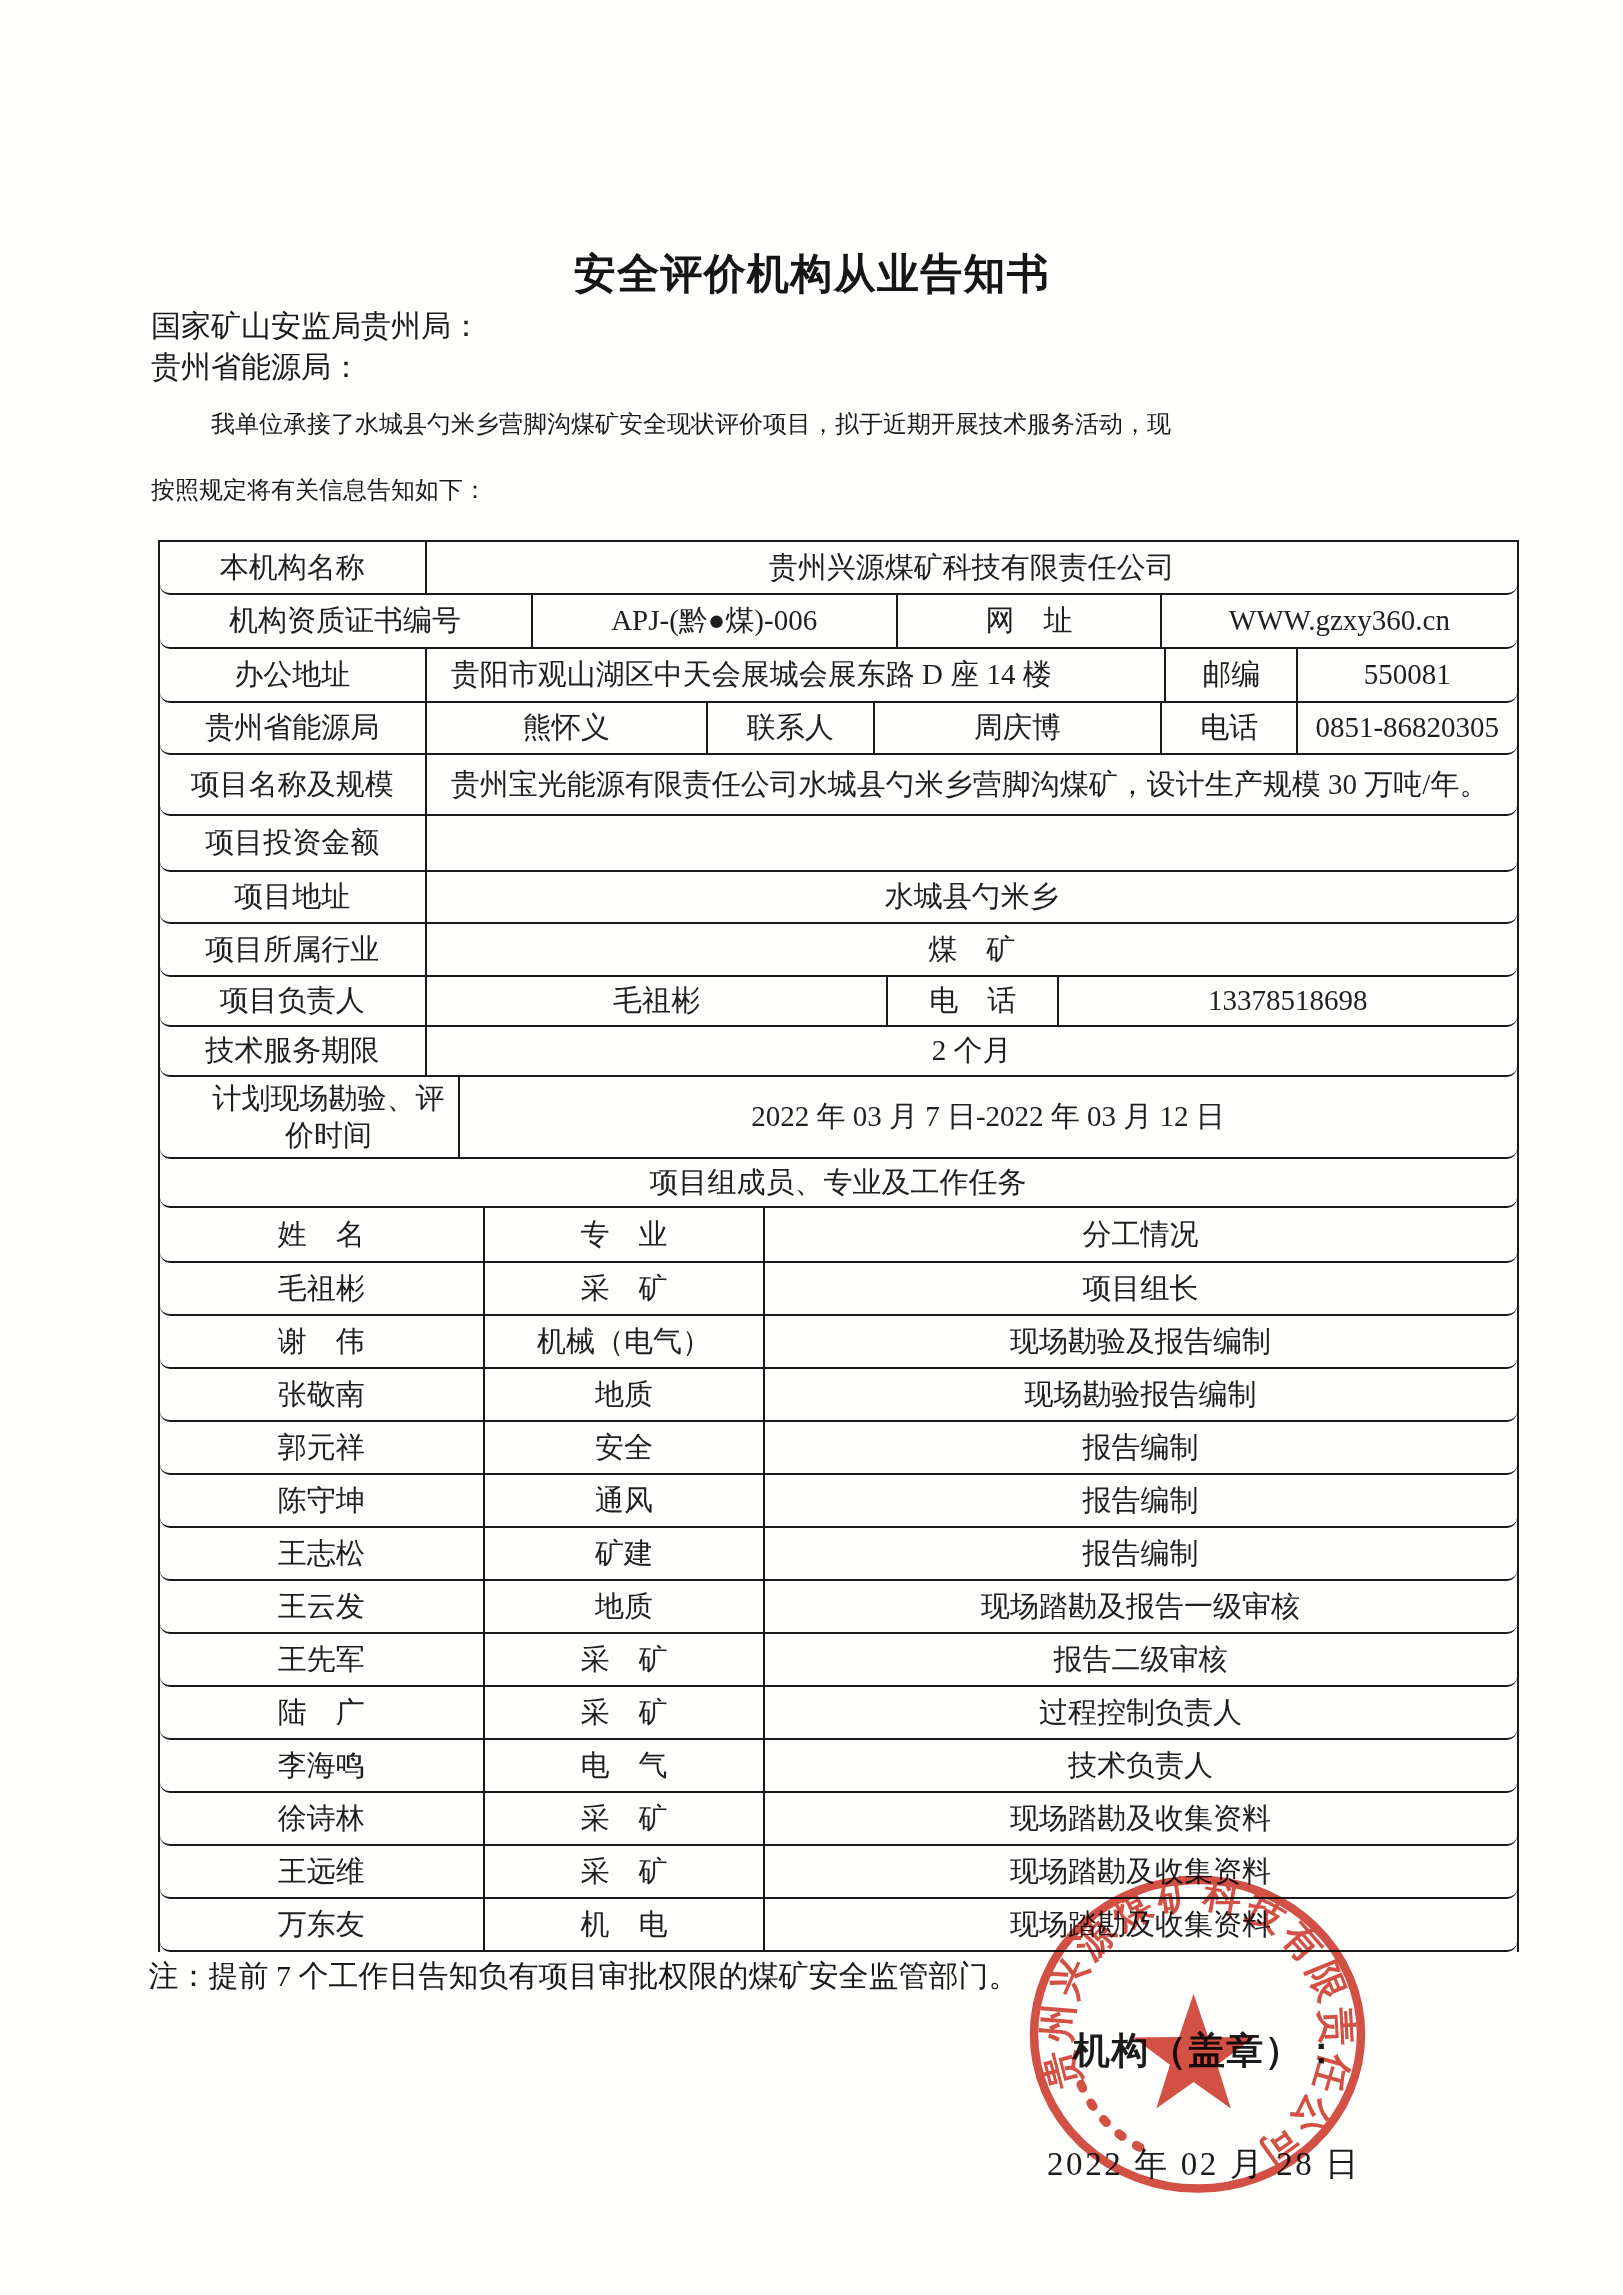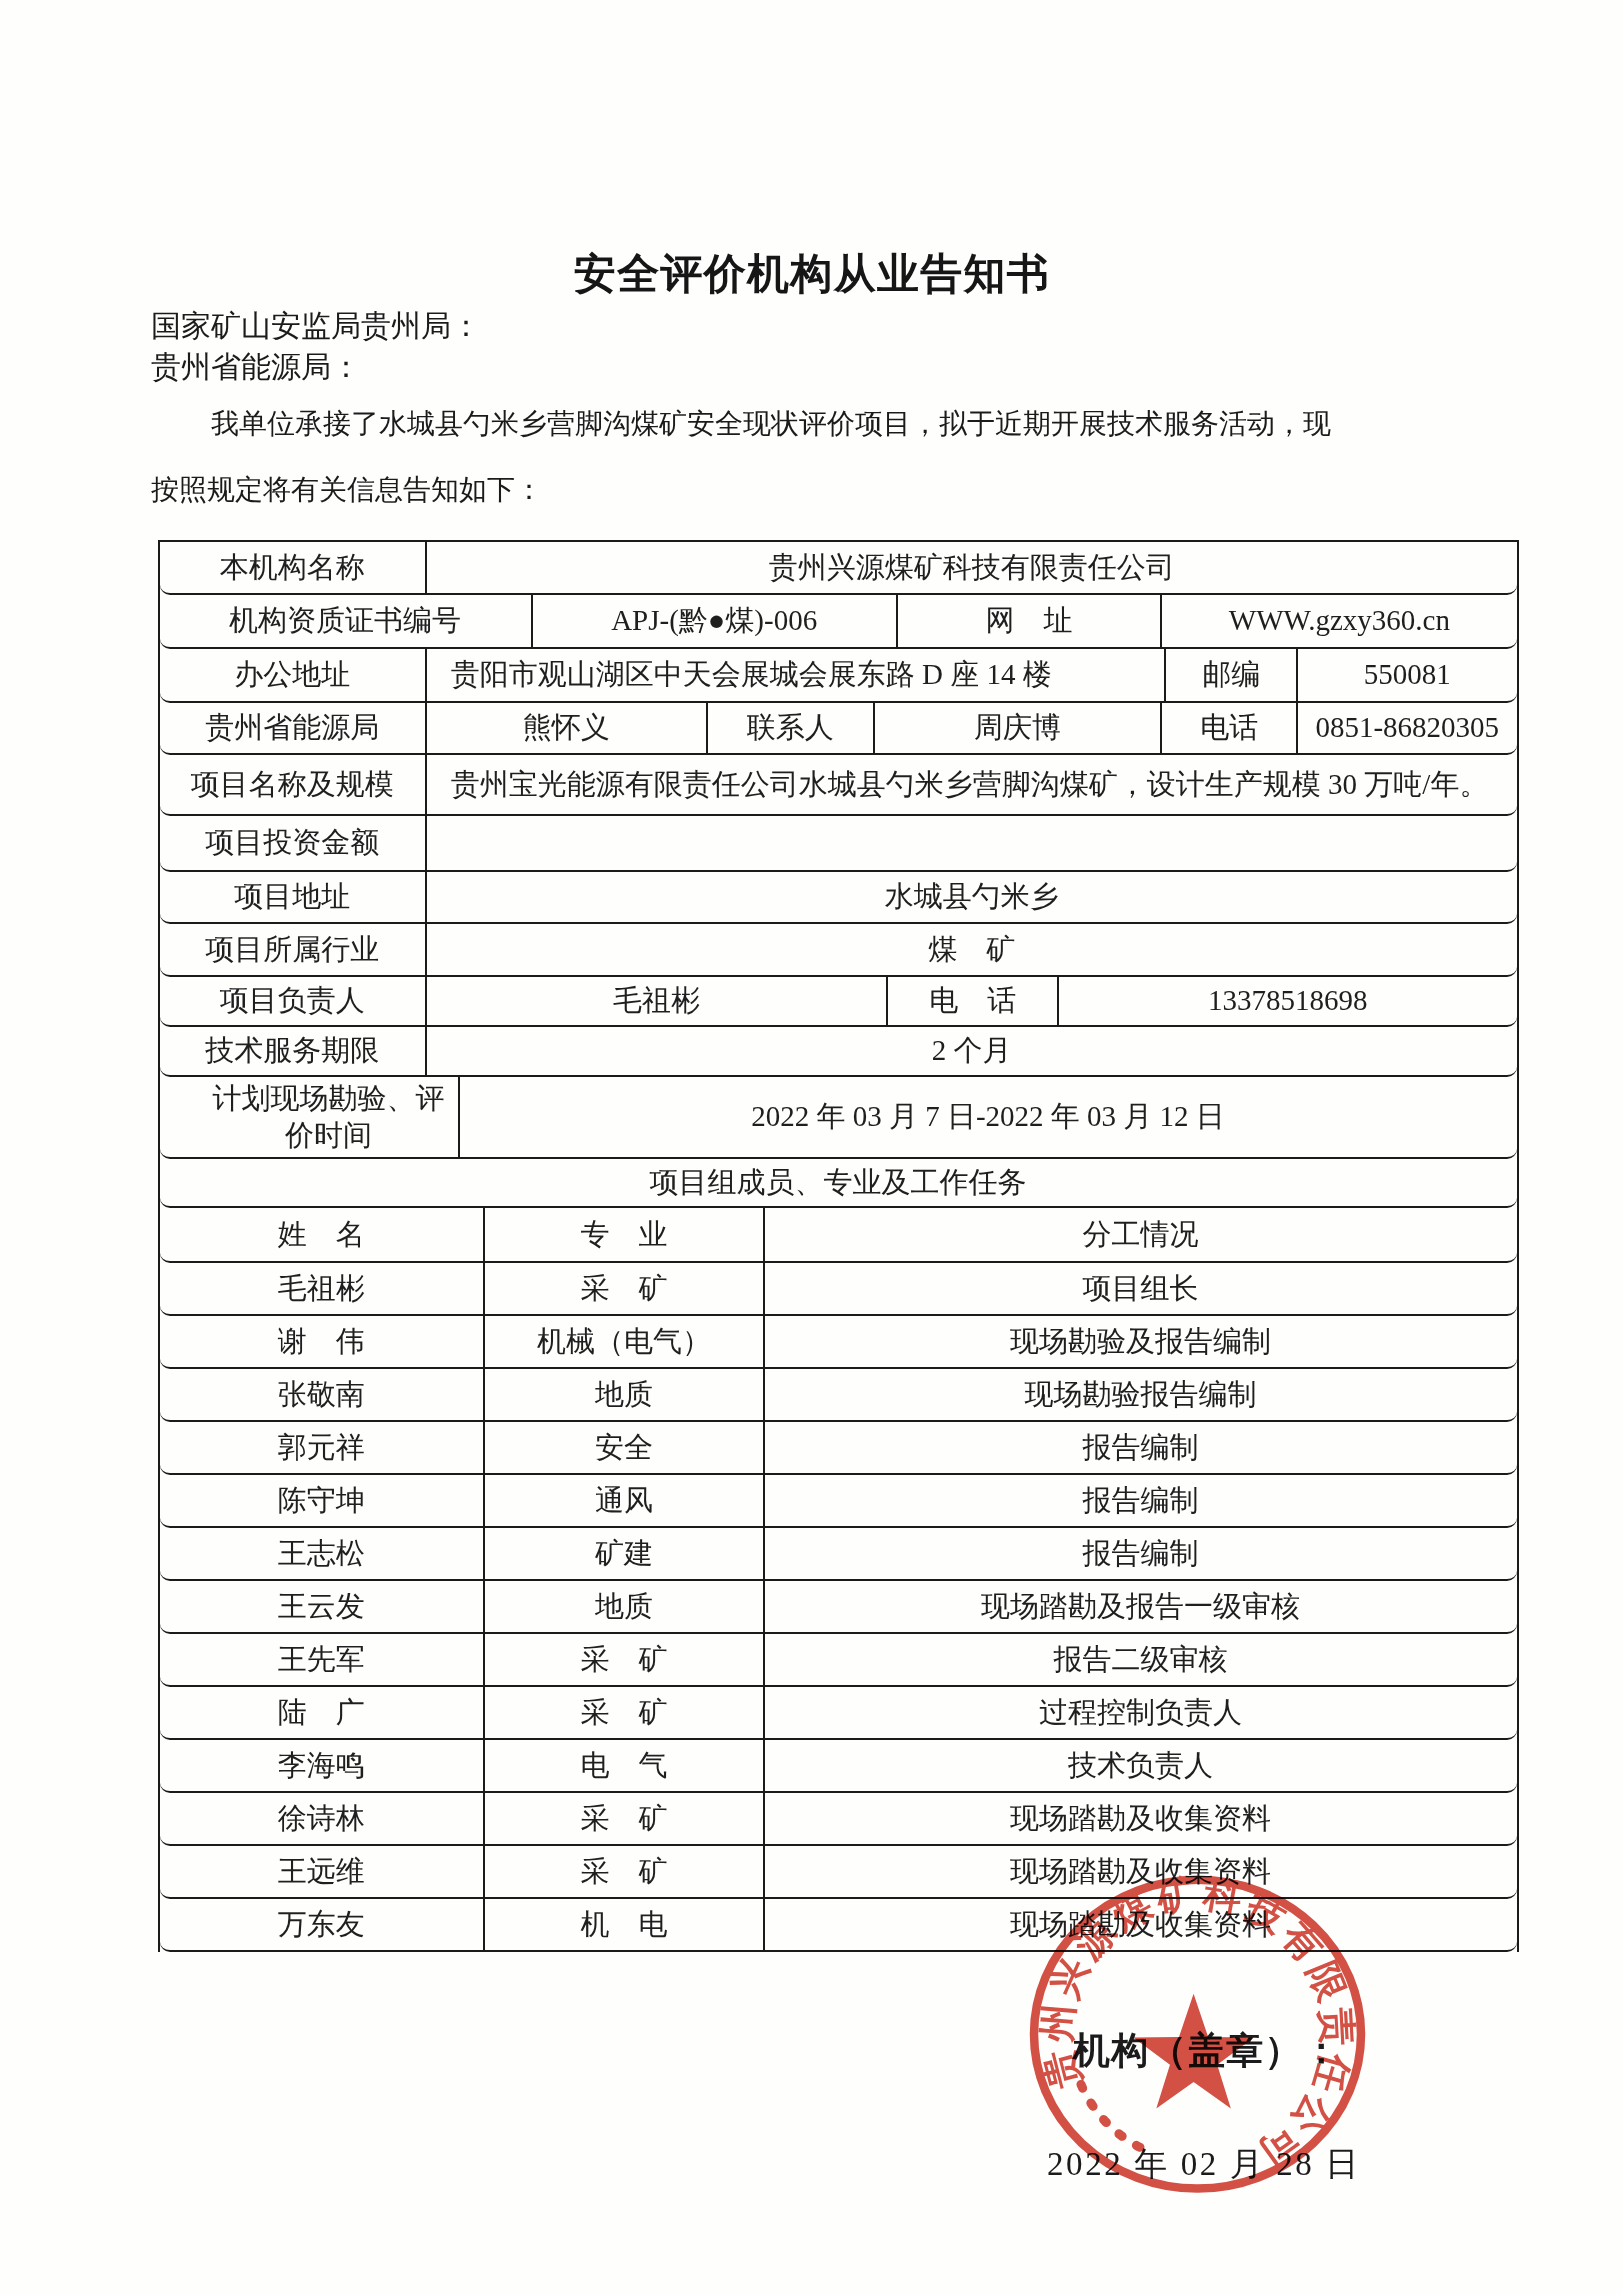--- a/index.html
+++ b/index.html
@@ -28,21 +28,21 @@
   }
   .addressee{
     font-size:30px;
     line-height:38px;
     color:#1b1b1b;
   }
   .addr-1{margin-top:5.2px;}
   .addr-2{margin-top:3px;font-family:Liberation Serif, serif;}
   .intro-line{
     width:1329px;
-    font-size:28px;
+    font-size:24px;
     line-height:38px;
     text-align:justify;
     color:#1b1b1b;
   }
   .intro-1{margin-top:19.6px;text-indent:60px;}
   .intro-2{margin-top:27.5px;}
 
   .doc-table{
     margin:31px 0 0 6.5px;
     width:1361px;
@@ -258,20 +258,21 @@
       <div class="cell" style="width:55.4%">现场踏勘及收集资料</div>
     </div>
     <div class="trow" style="height:53px">
       <div class="cell" style="width:24.0%">万东友</div>
       <div class="cell" style="width:20.6%">机　电</div>
       <div class="cell" style="width:55.4%">现场踏勘及收集资料</div>
     </div>
 
   </div>
 
+  <div class="note-line">注：提前 7 个工作日告知负有项目审批权限的煤矿安全监管部门。</div>
 
   <div class="seal-label">机构（盖章）：</div>
 
   <div class="doc-date">2022 年 02 月 28 日</div>
 
   <div class="stamp">
     <svg width="347" height="327" viewBox="0 0 530 500">
       <ellipse cx="265" cy="248" rx="250" ry="236" fill="none" stroke-width="13" stroke="#cd372a"></ellipse>
       <g transform="rotate(22 265 248)">
         <path id="stamp-arc" d="M 127.8,385.2 A 194,194 0 1 1 402.2,385.2" fill="none"></path>

